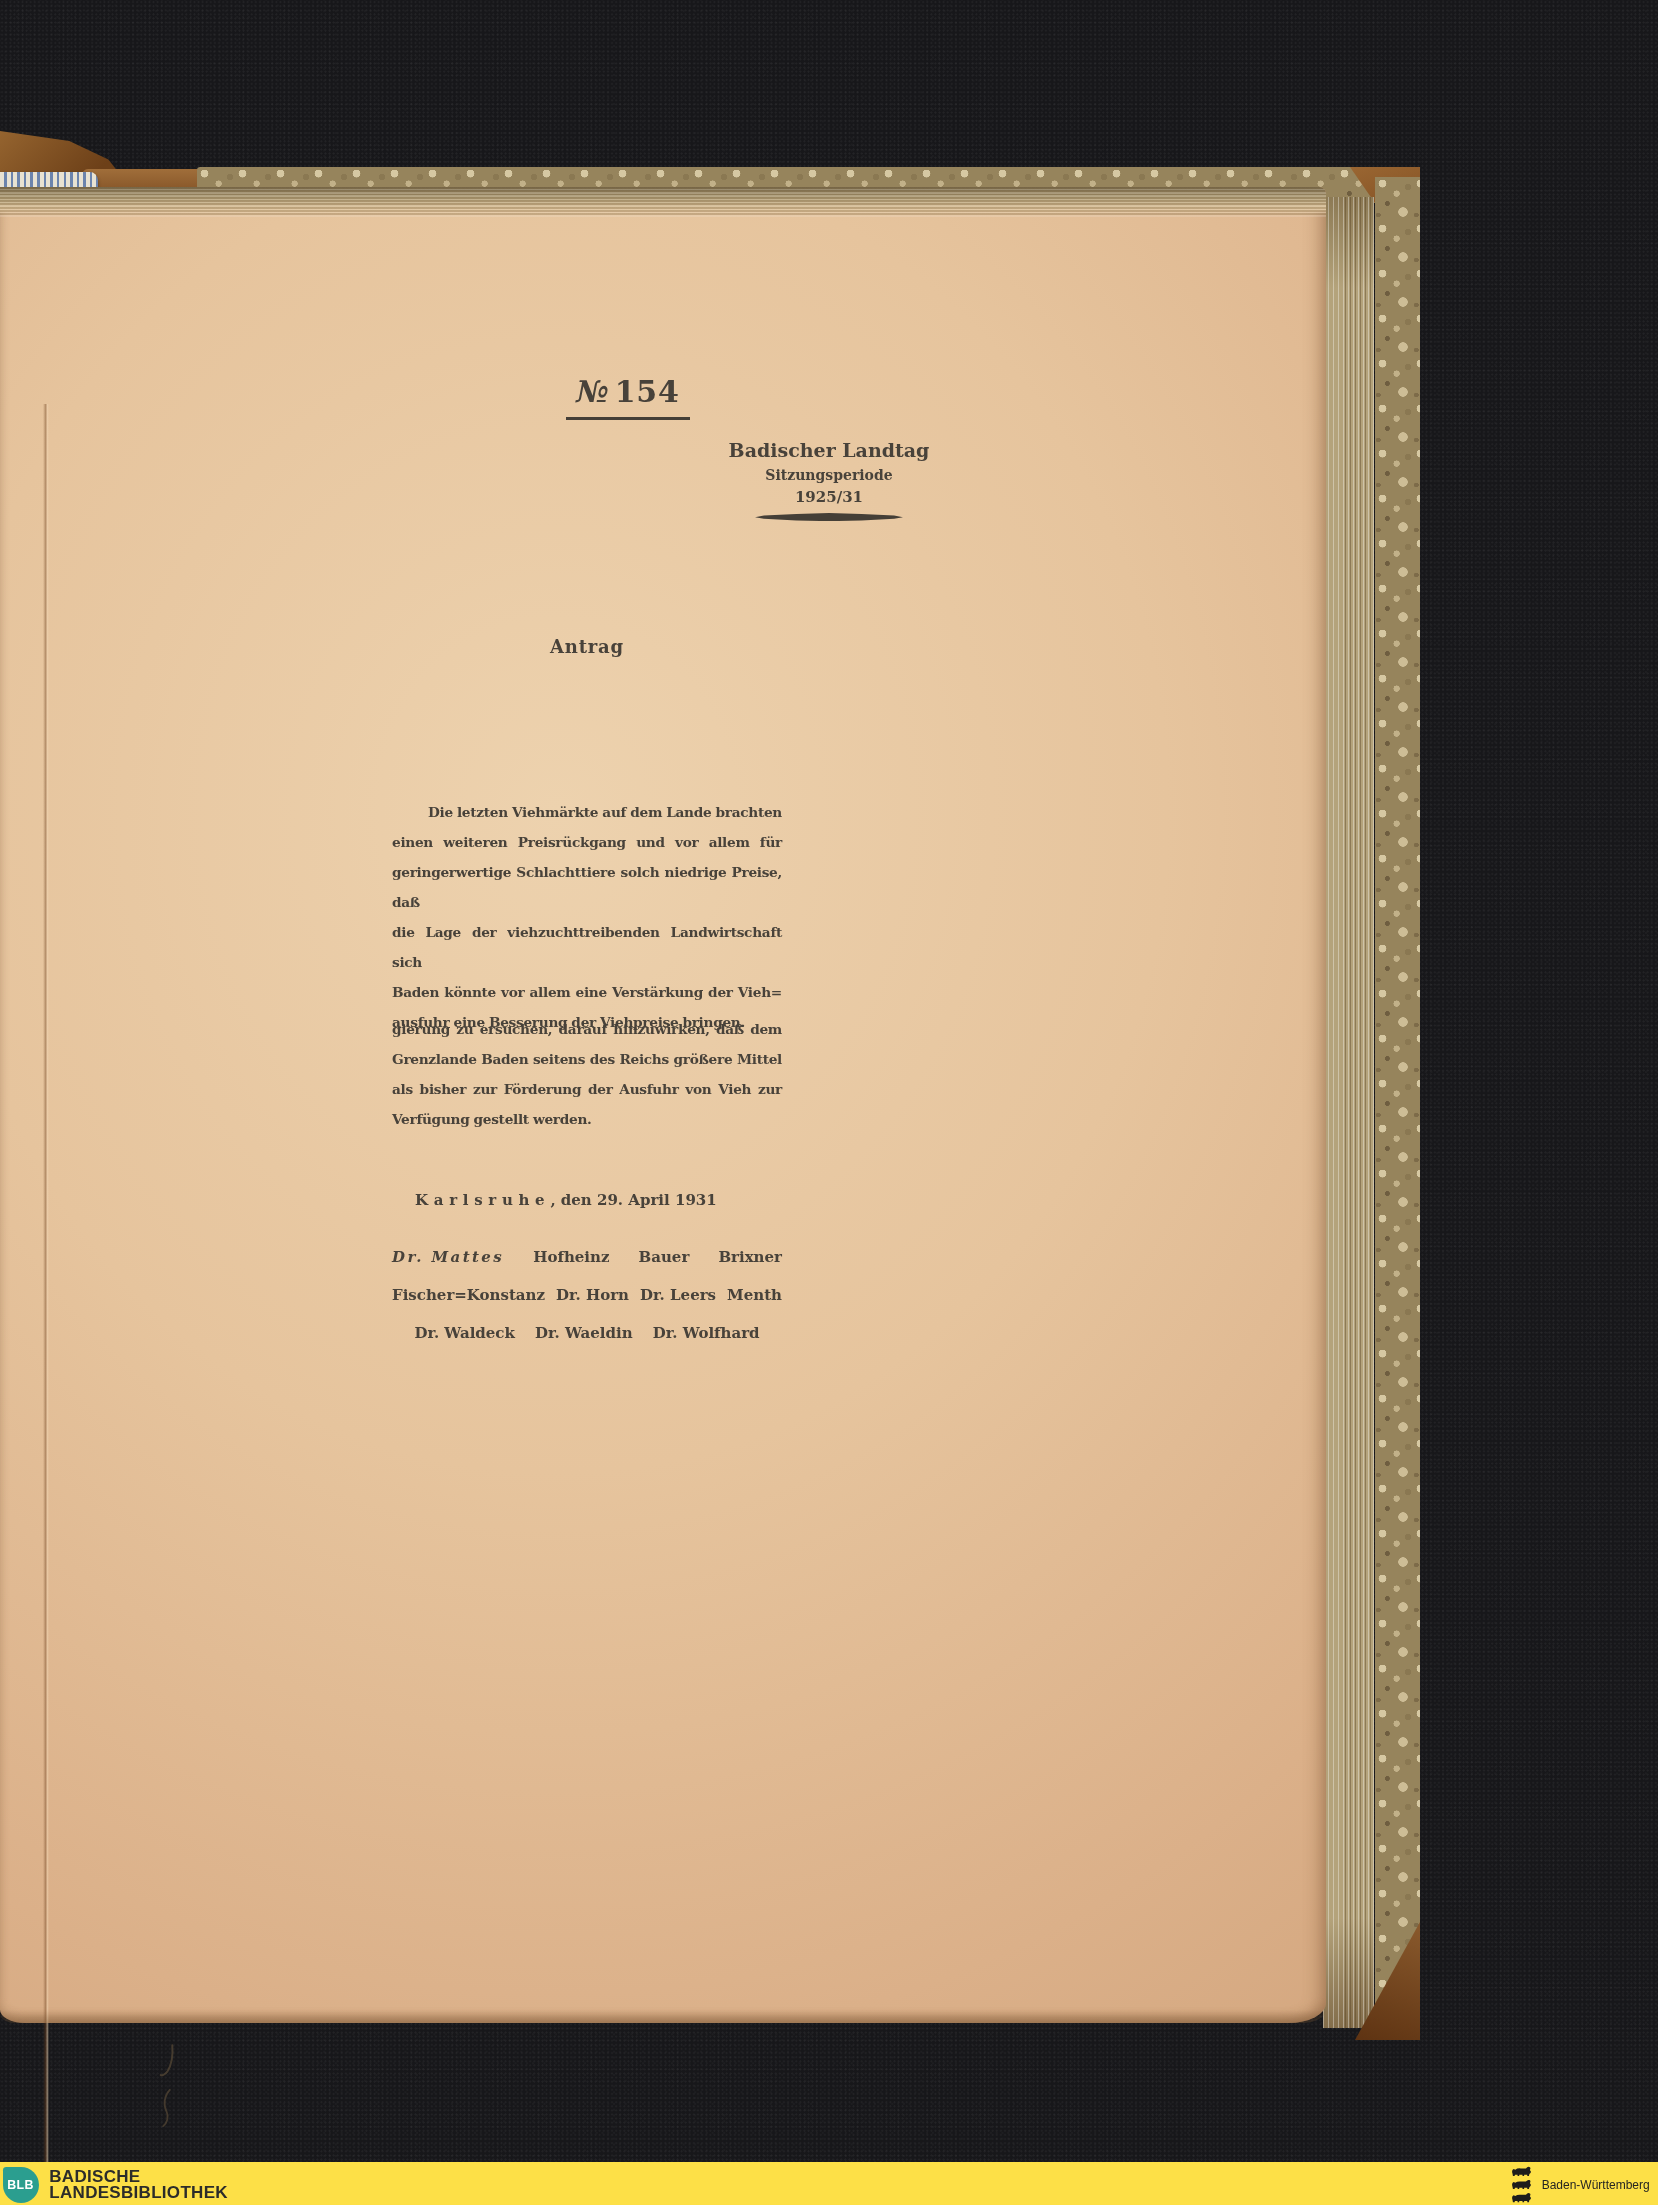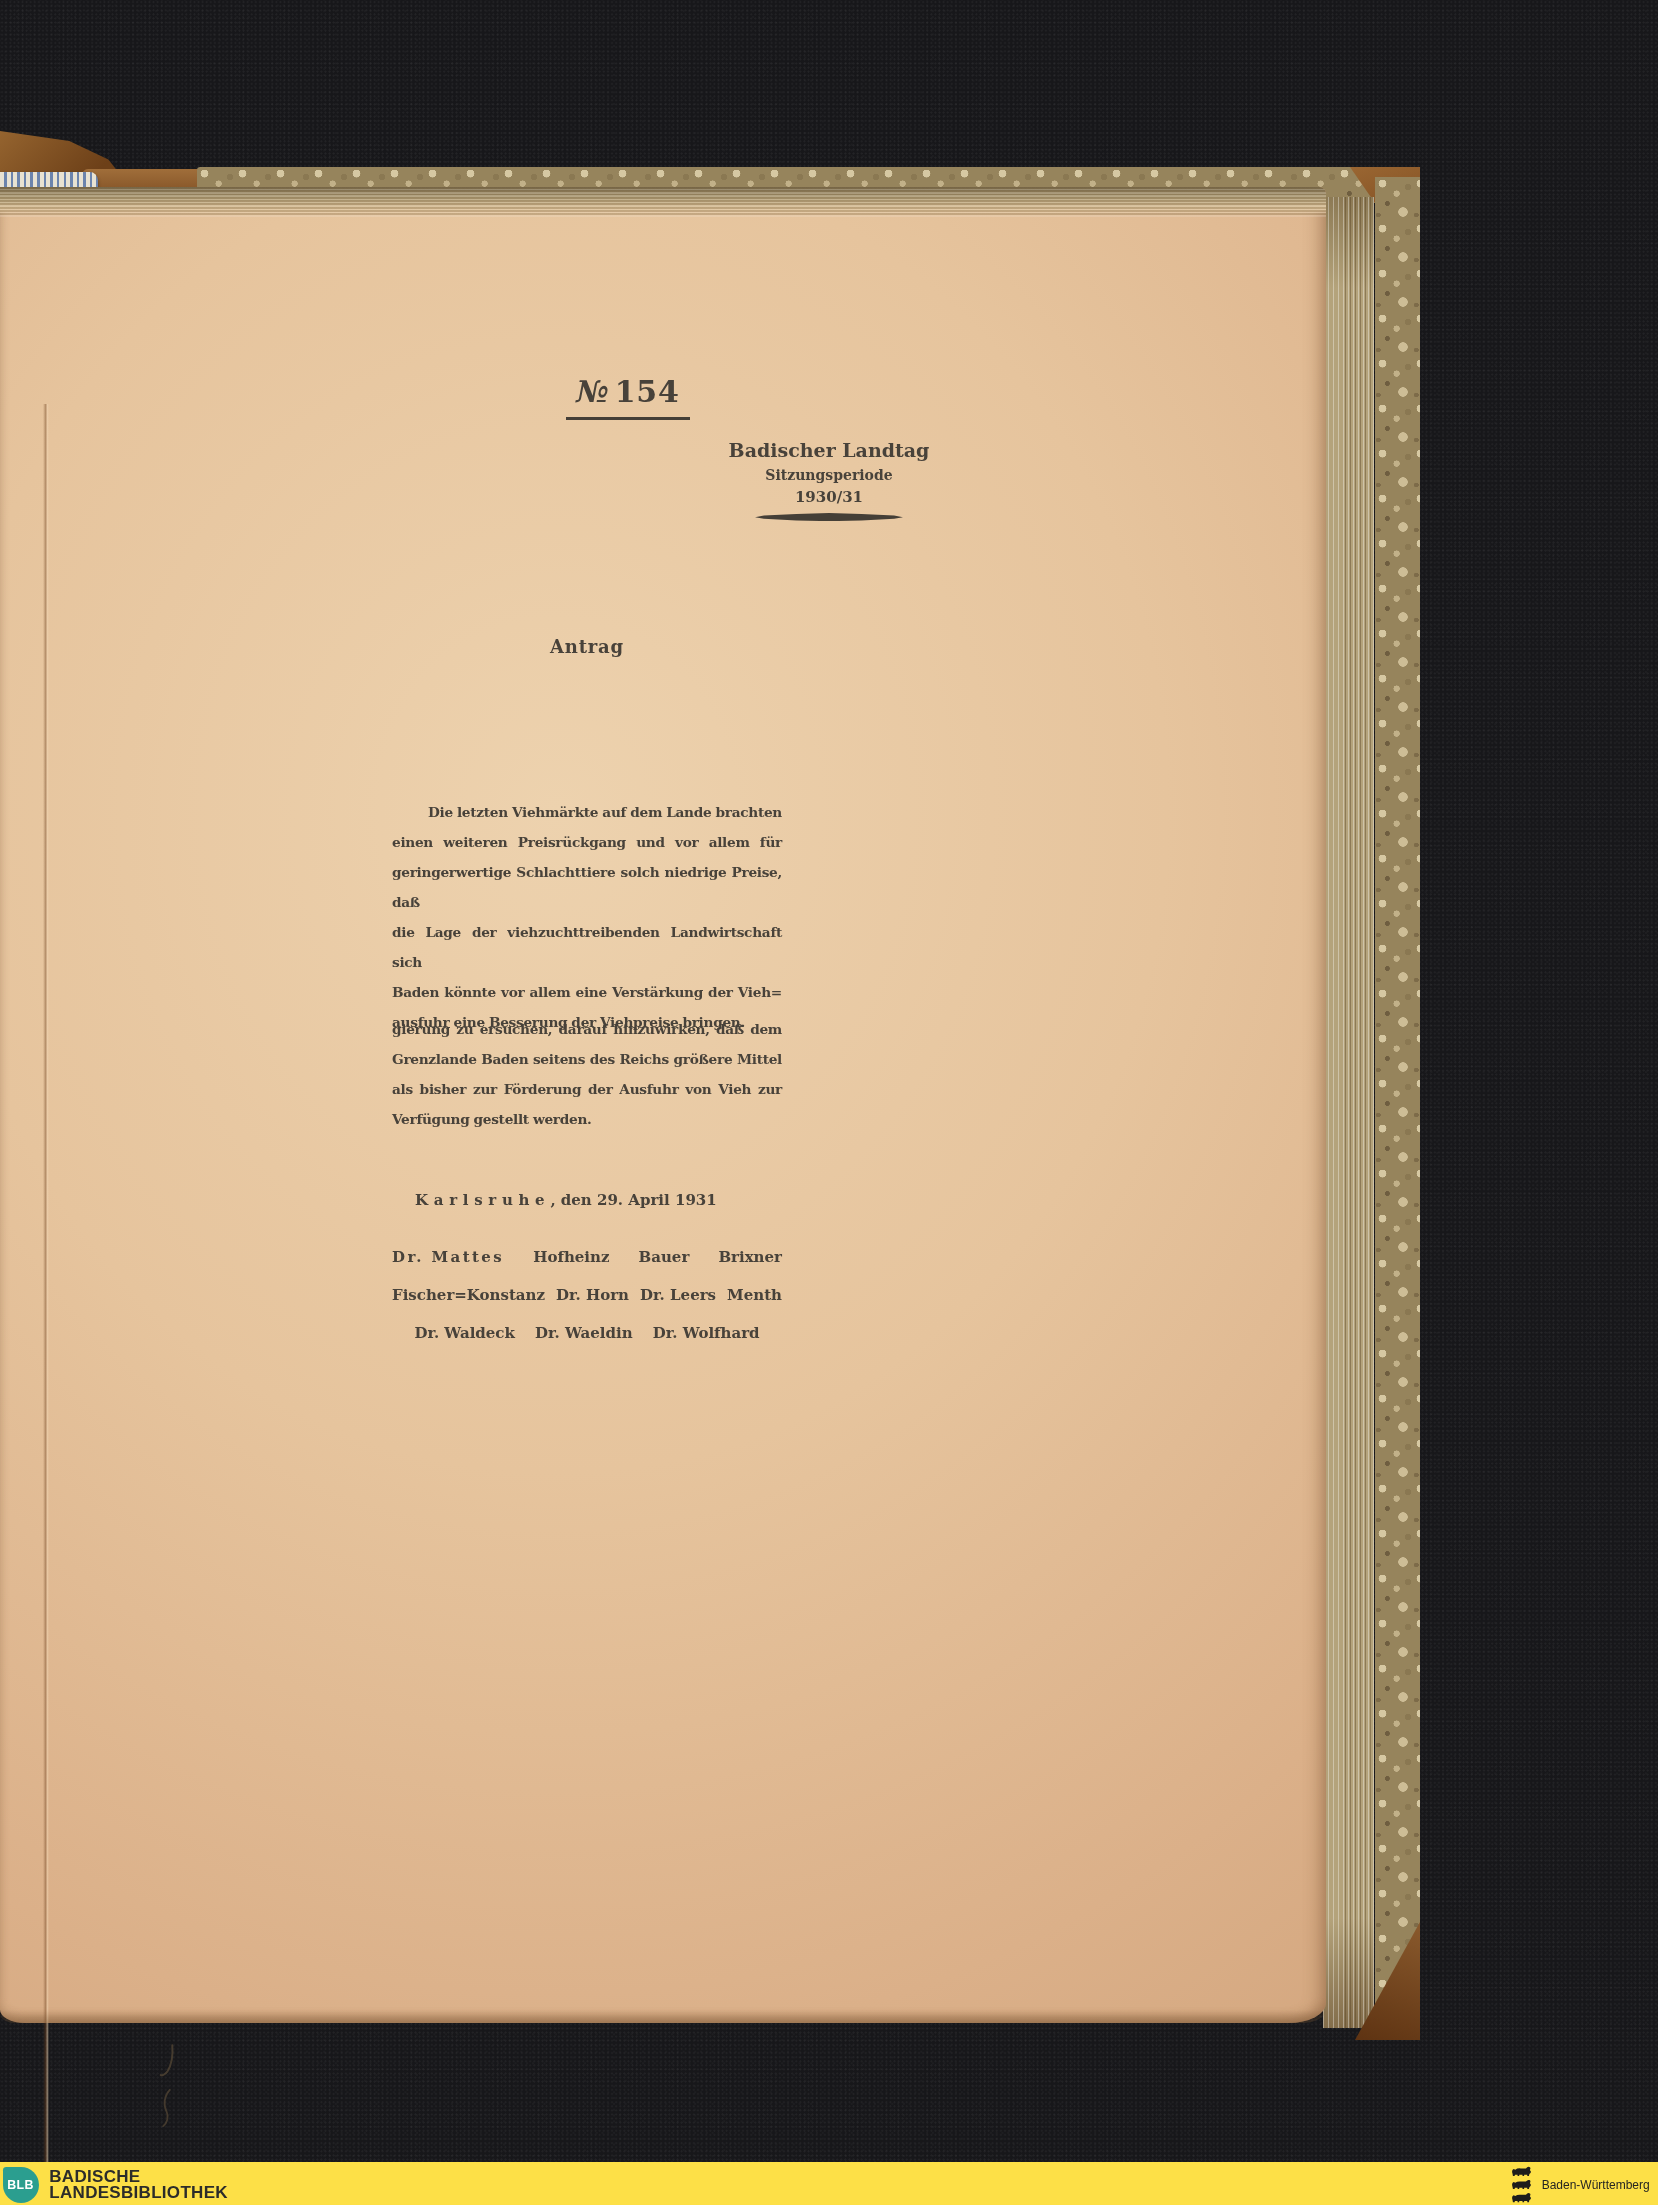--- a/index.html
+++ b/index.html
@@ -83,21 +83,21 @@
   .p2{top:970px;}
   .jl{text-align:justify;text-align-last:justify;}
   .first{text-indent:36px;}
   .last{text-align-last:left;}
   .dateline{top:1147px;font-size:15px;font-weight:bold;padding-left:23px;box-sizing:border-box;}
   .sp{letter-spacing:.38em;}
   .sig{font-size:15px;font-weight:bold;display:flex;justify-content:space-between;}
   .r1{top:1204px;}
   .r2{top:1242px;}
   .r3{top:1280px;padding:0 22.4px;box-sizing:border-box;text-align:center;}
-  .r1 .spname{letter-spacing:.16em;}
+  .r1 .spname{letter-spacing:.16em;font-style:italic;}
 
   
   .bar{left:0;top:2162px;width:1658px;height:45px;background:#fde047;
     display:flex;align-items:center;justify-content:space-between;
     box-sizing:border-box;padding:0 8.3px 0 2.5px;font-family:"Liberation Sans", sans-serif;gap:24px;}
   .blb-group{display:flex;align-items:center;gap:10.8px;}
   .blb-logo{width:36px;height:36px;background:#2b9e8f;border-radius:3.3px 50% 50% 50%;
     display:flex;align-items:center;justify-content:center;
     color:#ffffff;font-weight:bold;font-size:12.4px;letter-spacing:0.4px;}
   .blb-name{color:#2c2c2a;font-weight:bold;font-size:17px;line-height:15.8px;letter-spacing:0.3px;}
@@ -127,21 +127,21 @@
 
 <div class="abs content">
 
   <div class="abs doc-no">
     <span class="nosym">№</span><span>154</span>
   </div>
 
   <div class="abs session">
     <div class="s1">Badischer Landtag</div>
     <div class="s2">Sitzungsperiode</div>
-    <div class="s3">1930/31</div>
+    <div class="s3">1925/31</div>
     <div class="swell"></div>
   </div>
 
   <div class="abs antrag">Antrag</div>
 
 
   <div class="abs para p1">
     <div class="jl first">Die letzten Viehmärkte auf dem Lande brachten</div>
     <div class="jl">einen weiteren Preisrückgang und vor allem für</div>
     <div class="jl">geringerwertige Schlachttiere solch niedrige Preise, daß</div>

